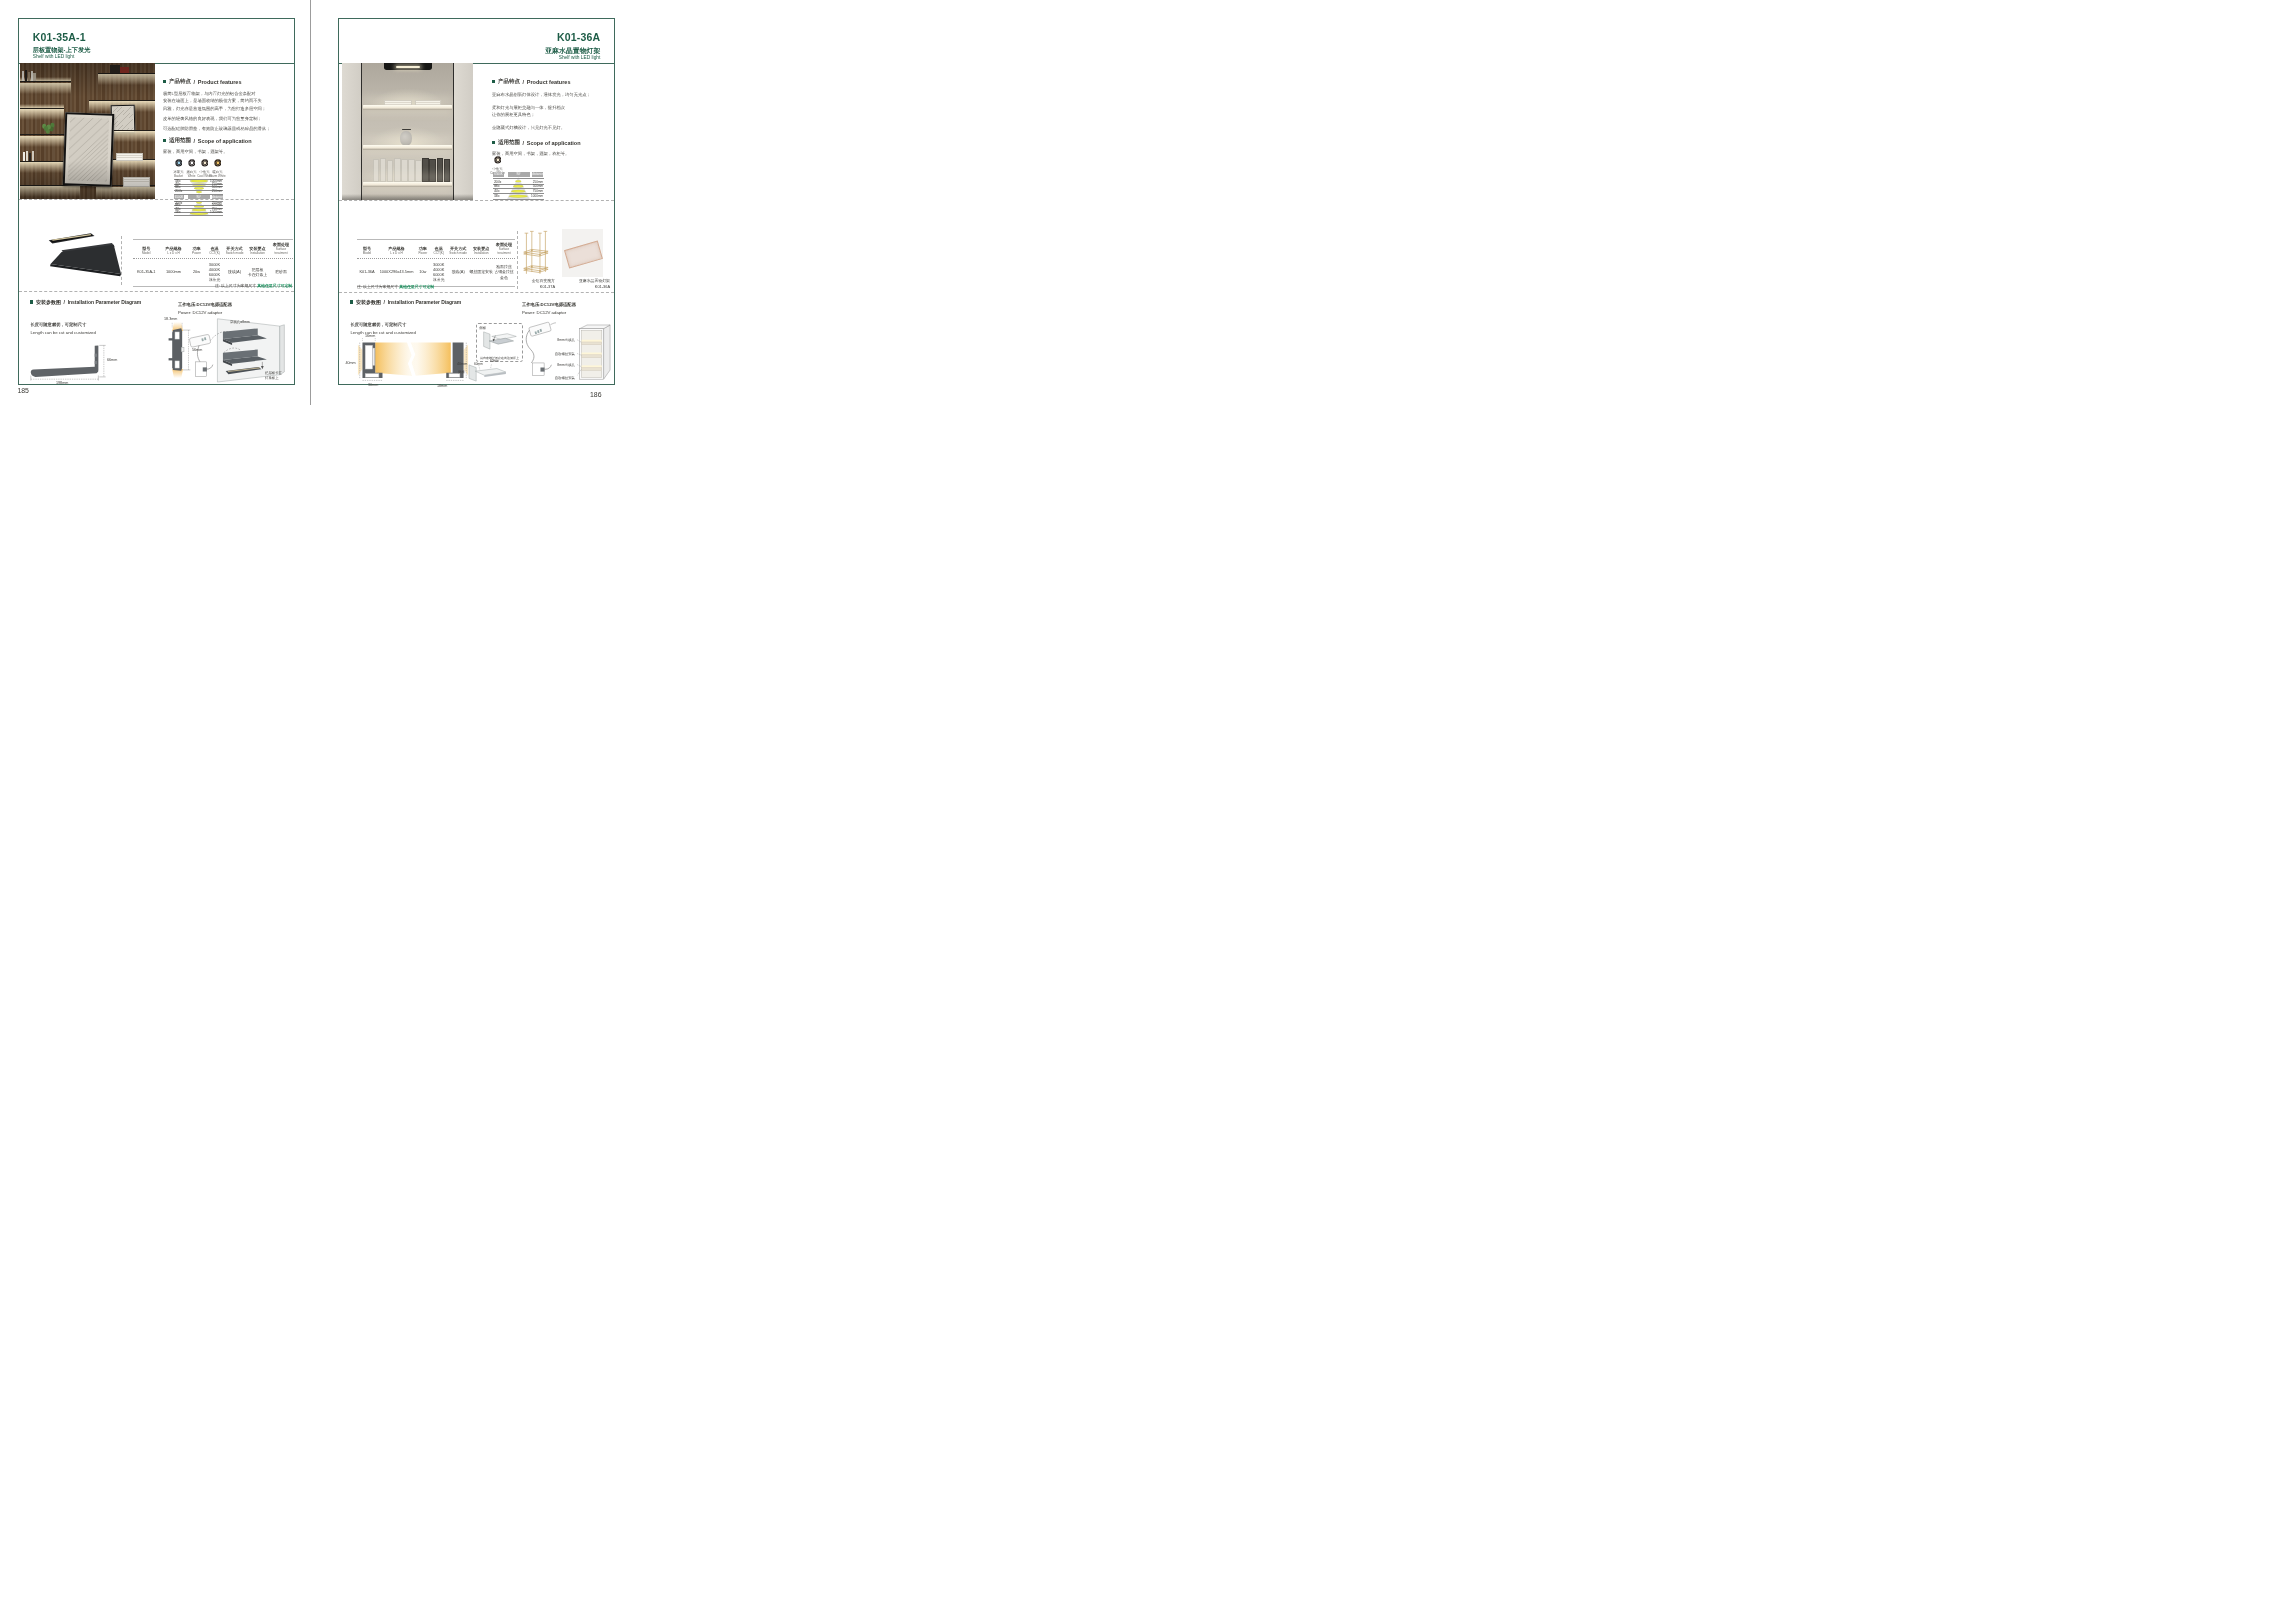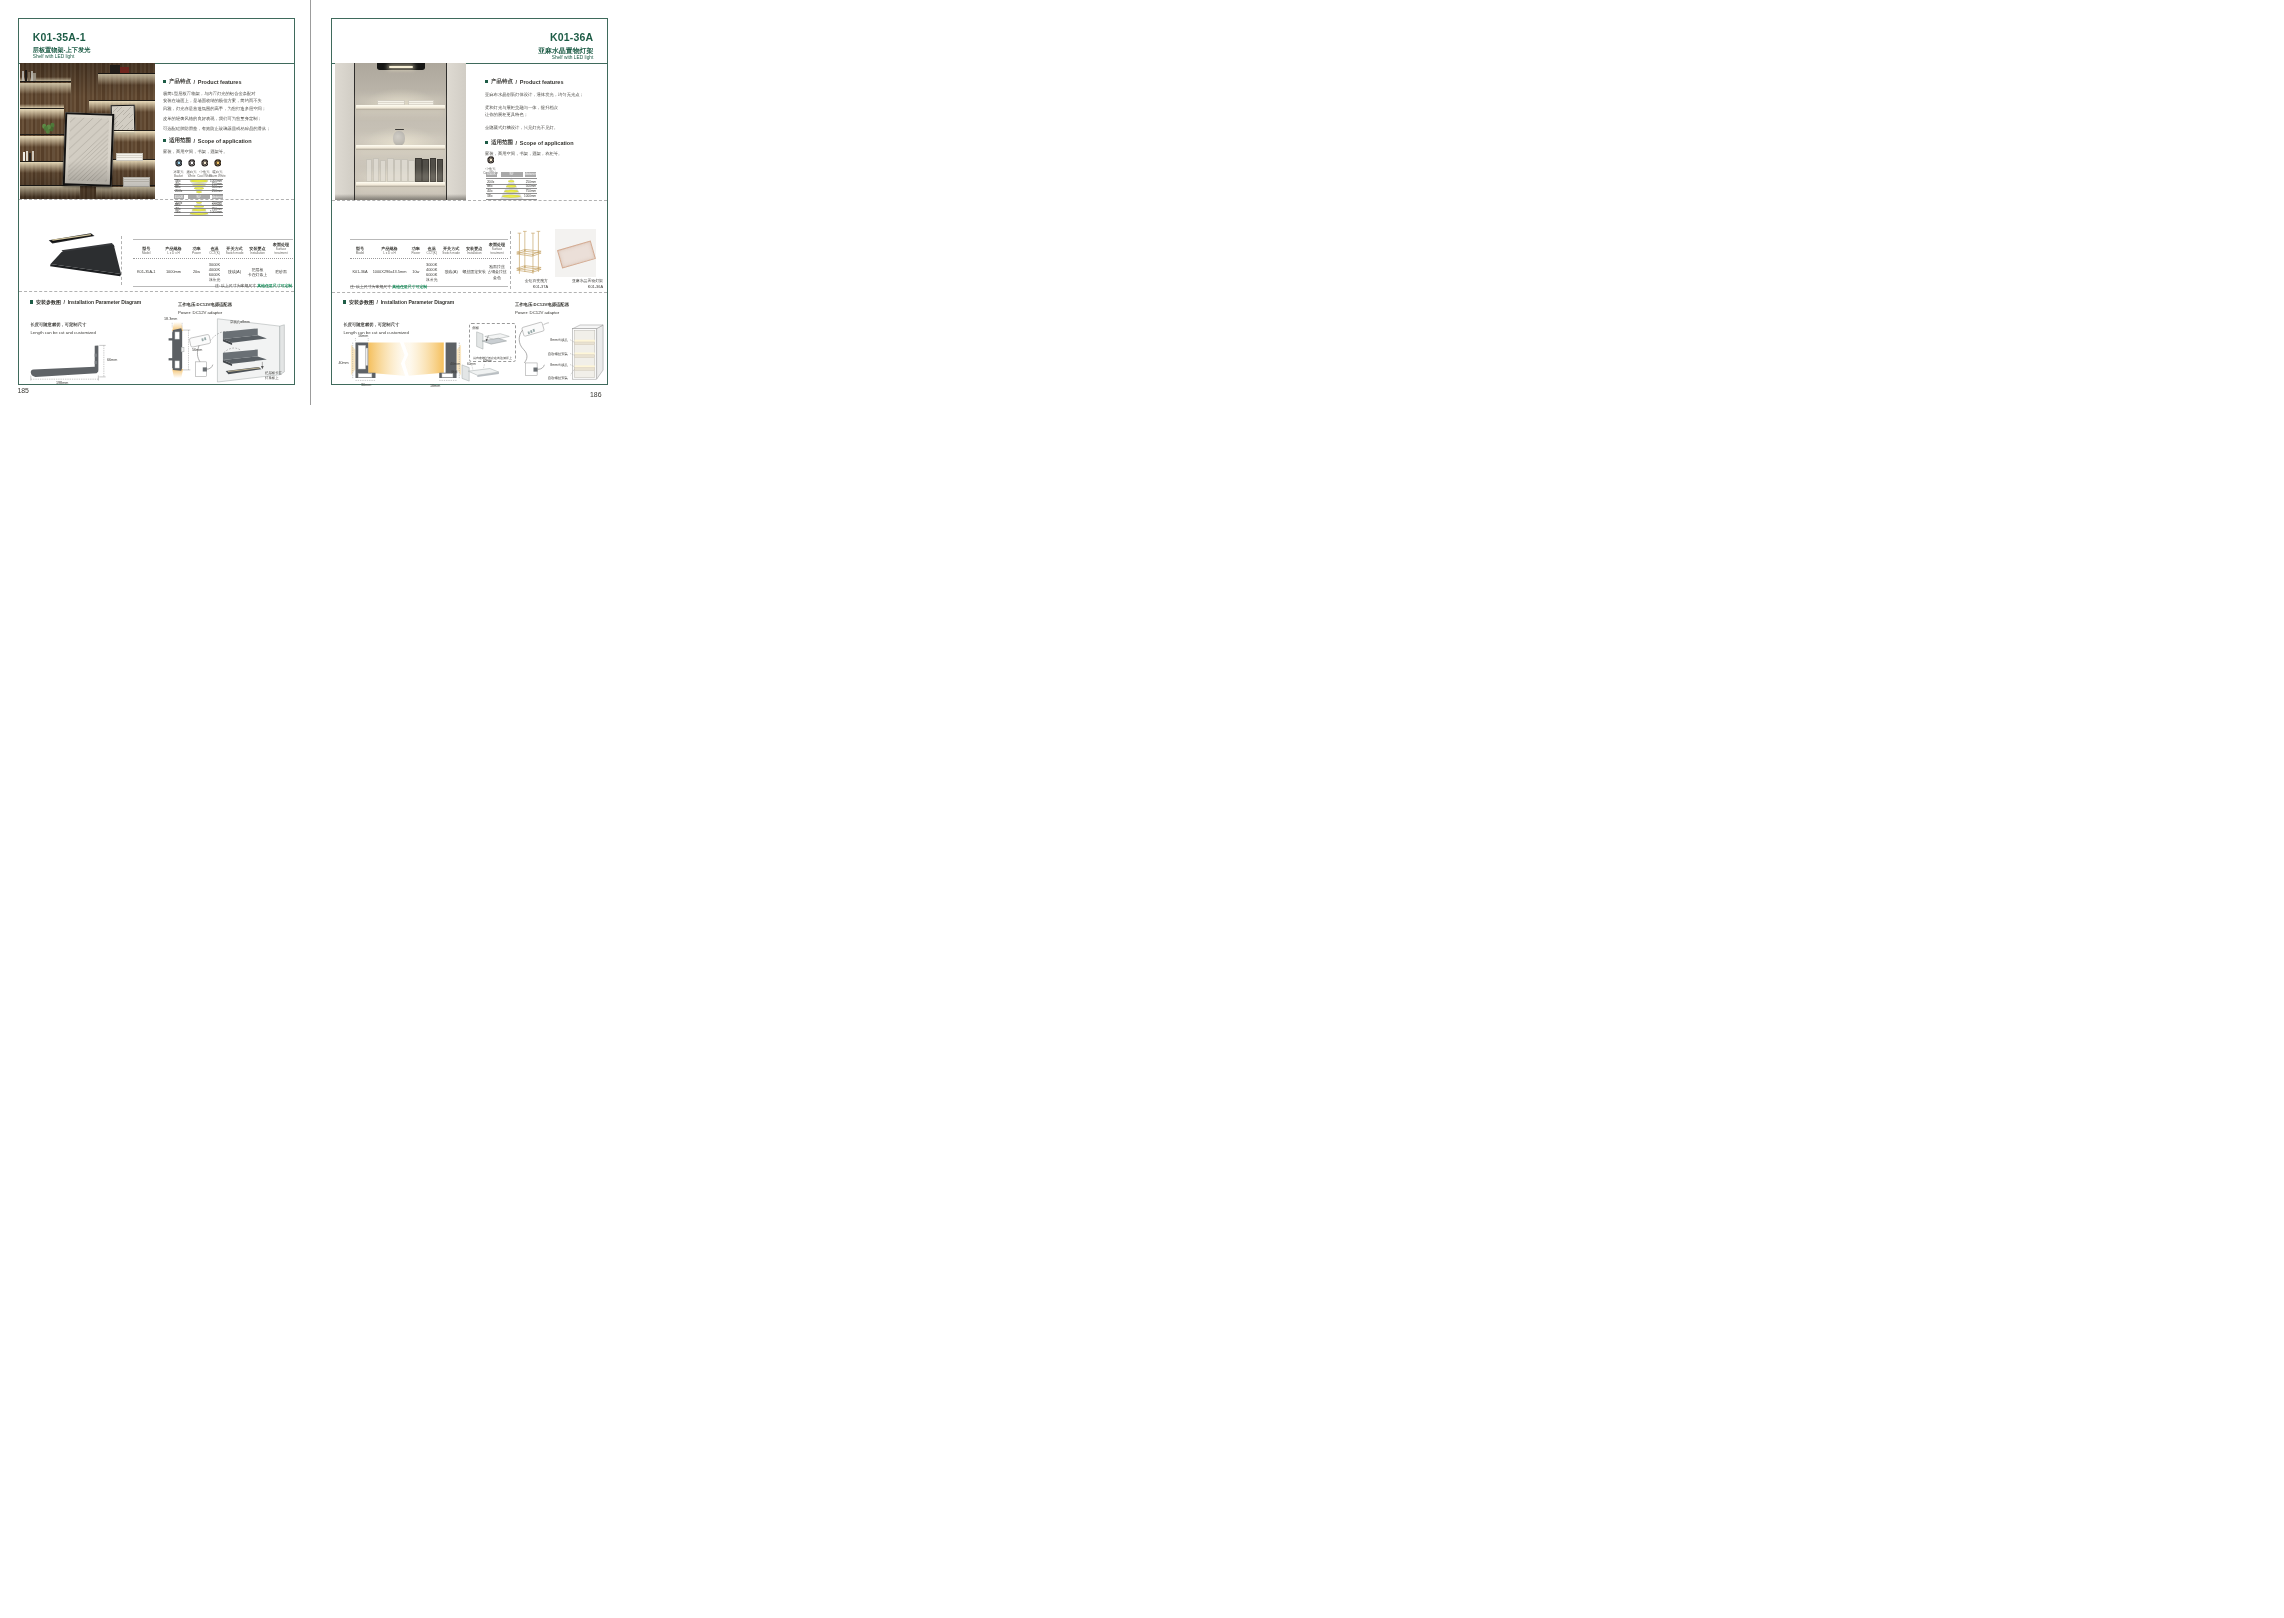--- a/index.html
+++ b/index.html
@@ -1,21 +1,21 @@
 <!DOCTYPE html>
 <html style="font-size:7.3px"><head>
 <meta charset="utf-8">
 <style>
   html,body{margin:0;padding:0;background:#ffffff;font-family:"Liberation Sans","DejaVu Sans",sans-serif;color:#3c3b38;}
   .canvas{position:relative;width:620px;height:405px;background:#fff;overflow:hidden;}
   .abs{position:absolute;}
   .gutter{position:absolute;left:310px;top:0;bottom:0;width:0.9px;background:#9c9c9c;}
   .page{position:absolute;top:18px;width:275px;height:365px;border:0.5px solid #3f6a5c;background:#fff;}
   #pageL{left:18px;}
-  #pageR{left:331px;width:275px;}
+  #pageR{left:338px;width:275px;}
   .hr-green{position:absolute;left:0;right:0;top:44px;height:0.5px;background:#3f6a5c;}
   .dashed-h{position:absolute;border-top:0.5px dashed #b2b2b2;height:0;}
   .dashed-v{position:absolute;border-left:0.5px dashed #b2b2b2;width:0;}
   .model-title{font-size:10.5px;font-weight:bold;color:#1d5c46;letter-spacing:0.2px;white-space:nowrap;}
   .sub-cn{font-size:6.2px;font-weight:bold;color:#1d5c46;white-space:nowrap;}
   .sub-en{font-size:4.8px;color:#1d5c46;white-space:nowrap;}
   .sec-head{display:flex;align-items:center;gap:2.7px;font-weight:bold;font-size:5.5px;color:#353430;white-space:nowrap;}
   .sq{width:3.2px;height:3.2px;background:#1d5c46;flex:0 0 auto;}
   .feat{font-size:4.3px;color:#4a4945;white-space:nowrap;}
   .scope-text{font-size:4.3px;color:#4a4945;white-space:nowrap;}

